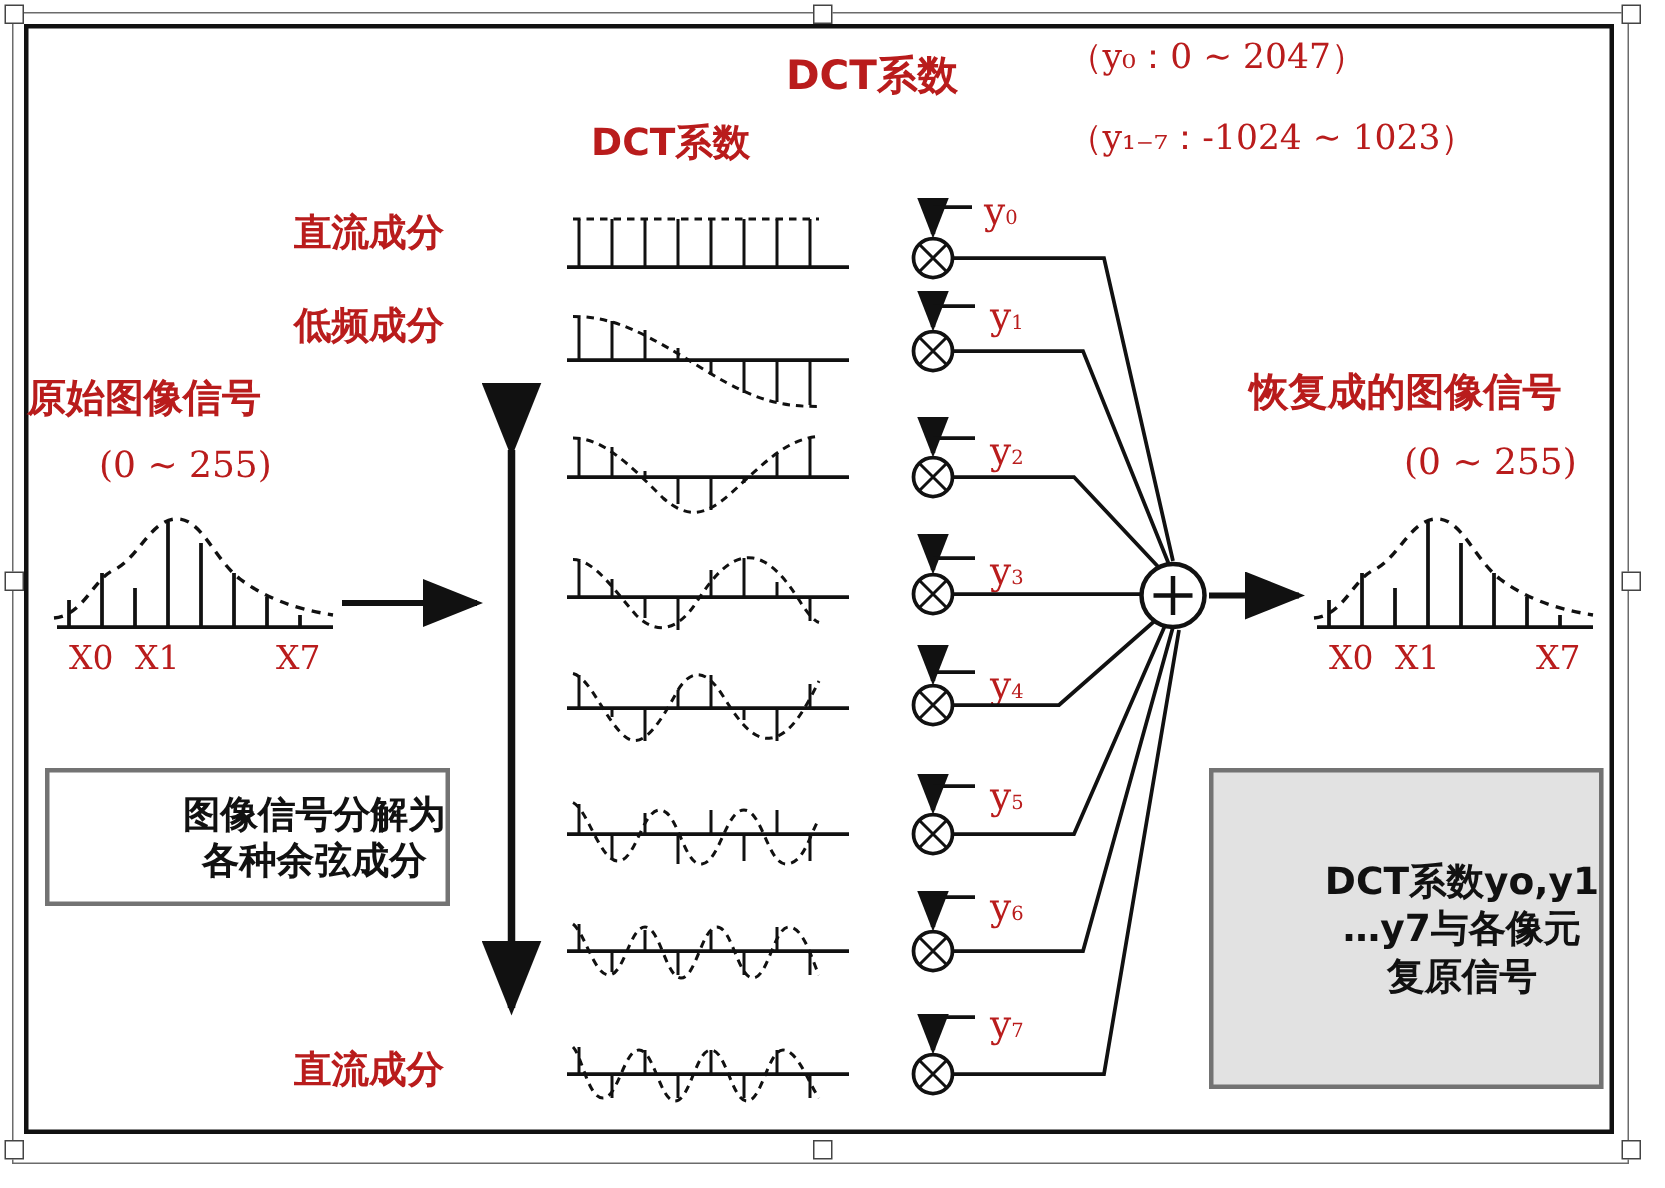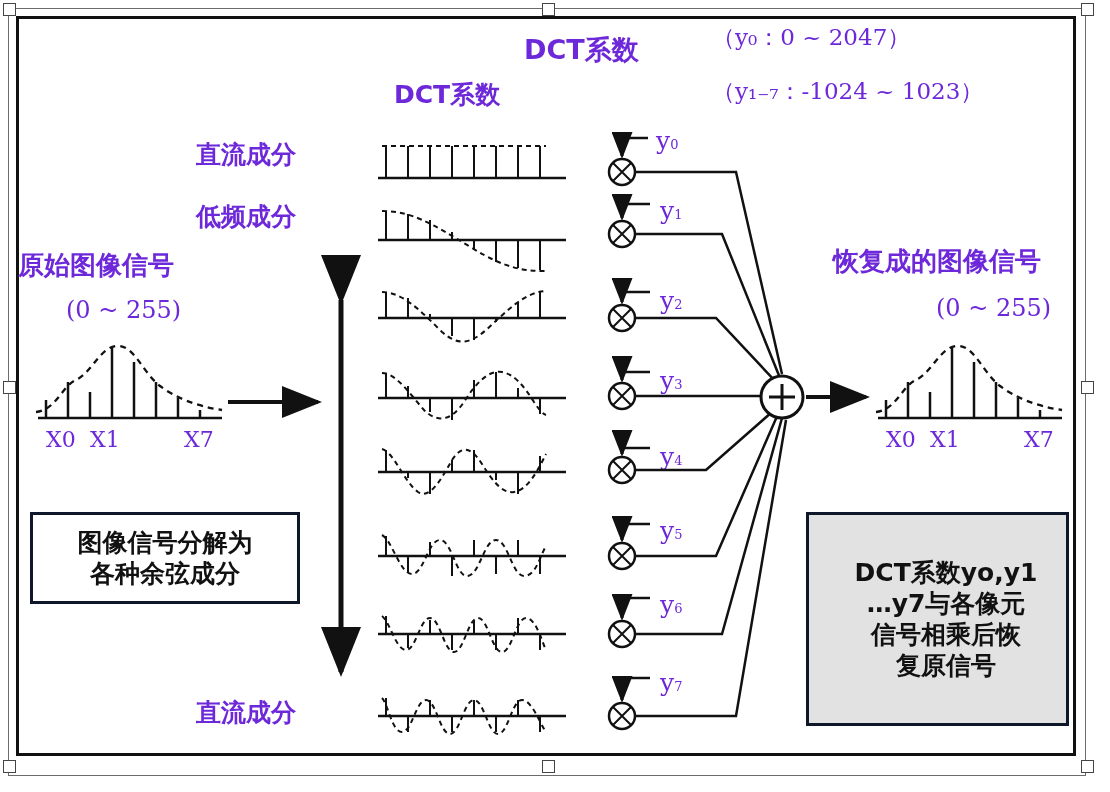--- a/index.html
+++ b/index.html
@@ -6,27 +6,27 @@
   body{font-family:"Liberation Sans", sans-serif;}
   #stage{position:relative;width:1110px;height:792px;background:#fff;overflow:hidden;}
 
   
   #frame{position:absolute;left:8px;top:8px;width:1078px;height:768px;border:1px solid #6b6b6b;box-sizing:border-box;}
   .handle{position:absolute;width:11px;height:11px;background:#fff;border:1px solid #444;}
 
   
   #diagram{position:absolute;left:16px;top:16px;width:1060px;height:740px;border:3px solid #111;box-sizing:border-box;background:#fff;}
 
-  .lbl{position:absolute;color:#6d28d9;white-space:nowrap;}
+  .lbl{position:absolute;color:#b91c1c;white-space:nowrap;}
   .cn{font-family:"DejaVu Sans","Liberation Sans",sans-serif;font-weight:bold;}
   .serif{font-family:"DejaVu Serif","Liberation Serif",serif;}
 
-  .boxlbl{position:absolute;border:3px solid #0f172a;background:#fff;text-align:center;
+  .boxlbl{position:absolute;border:3px solid #737373;background:#fff;text-align:center;
           font-family:"DejaVu Sans","Liberation Sans",sans-serif;font-weight:bold;color:#111;
-          display:flex;align-items:center;justify-content:center;line-height:1.25;}
+          display:flex;align-items:center;justify-content:flex-end;line-height:1.25;}
   .boxlbl.gray{background:#e2e2e2;padding-left:17px;}
 
   svg.layer{position:absolute;left:0;top:0;width:1110px;height:792px;pointer-events:none;}
   .sub{font-size:13px;}
 </style>
 </head>
 <body>
 
 <div id="stage">
 
@@ -95,21 +95,20 @@
     <div>
       <div>图像信号分解为</div>
       <div>各种余弦成分</div>
     </div>
   </div>
 
   <div class="boxlbl gray" style="left:806px;top:512px;width:240px;height:208px;font-size:25px;">
     <div>
       <div>DCT系数yo,y1</div>
       <div>…y7与各像元</div>
-      <div>信号相乘后恢</div>
       <div>复原信号</div>
     </div>
   </div>
 
   <svg class="layer" viewBox="0 0 1110 792">
     <defs>
       <marker id="arrow" markerWidth="10" markerHeight="8" refX="9" refY="4" orient="auto">
         <path d="M0,0 L10,4 L0,8 z" fill="#111"></path>
       </marker>
       <marker id="arrowsm" markerWidth="9" markerHeight="7" refX="8" refY="3.5" orient="auto">

